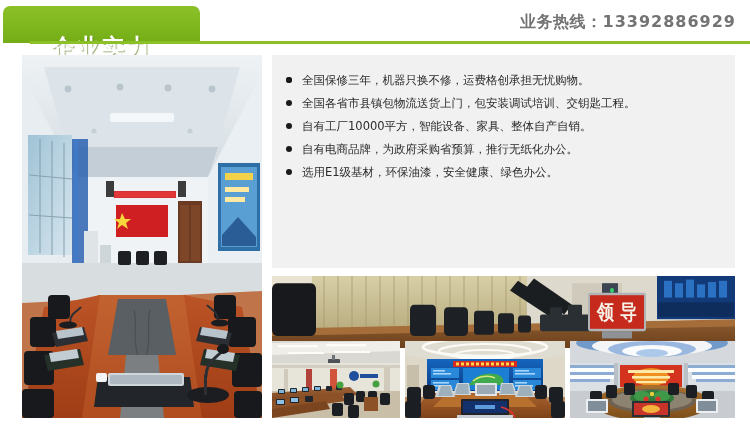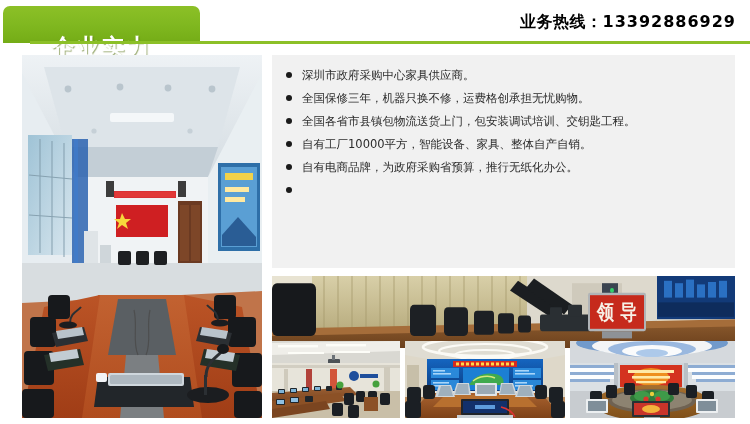--- a/index.html
+++ b/index.html
@@ -27,21 +27,21 @@
     display:flex;align-items:center;justify-content:center;
     color:#ffffff;
     font-size:23px;font-weight:bold;
     letter-spacing:2px;
     text-shadow:1px 1px 1px rgba(80,110,10,.55);
     font-family:"DejaVu Sans","Liberation Sans",sans-serif;
     margin-top:23px;
   }
   .hotline{
     position:absolute;right:14px;top:12px;
-    color:#000000;
+    color:#737373;
     font-size:16px;font-weight:bold;
     letter-spacing:.5px;
     white-space:nowrap;
   }
   .hotline .num{ letter-spacing:1px; }
   .green-rule{
     position:absolute;left:30px;top:41px;width:720px;height:3px;
     background:#8cc027;
   }
 
@@ -253,26 +253,26 @@
 
       <g stroke="#4a4a4a" stroke-width="1.2" opacity=".8" fill="none">
         <path d="M112 255 C116 272 110 286 116 300"></path>
         <path d="M128 255 C124 272 130 286 124 300"></path>
       </g>
     </svg>
   </div>
 
   <div class="bullets">
     <ul>
-      <li><span class="dot"></span><span>深圳市政府采购中心家具供应商。</span></li>
+      <li><span class="dot"></span></li>
       <li><span class="dot"></span><span>全国保修三年，机器只换不修，运费格创承担无忧购物。</span></li>
       <li><span class="dot"></span><span>全国各省市县镇包物流送货上门，包安装调试培训、交钥匙工程。</span></li>
       <li><span class="dot"></span><span>自有工厂10000平方，智能设备、家具、整体自产自销。</span></li>
       <li><span class="dot"></span><span>自有电商品牌，为政府采购省预算，推行无纸化办公。</span></li>
-      <li><span class="dot"></span></li>
+      <li><span class="dot"></span><span>选用E1级基材，环保油漆，安全健康、绿色办公。</span></li>
     </ul>
   </div>
 
   <div class="photo-strip">
     <svg class="ph" viewBox="0 0 463 60" preserveAspectRatio="none">
       <defs>
         <linearGradient id="curt" x1="0" y1="0" x2="0" y2="1">
           <stop offset="0" stop-color="#d8cfa8"></stop>
             <stop offset="1" stop-color="#b7ab7d"></stop>
         </linearGradient>

